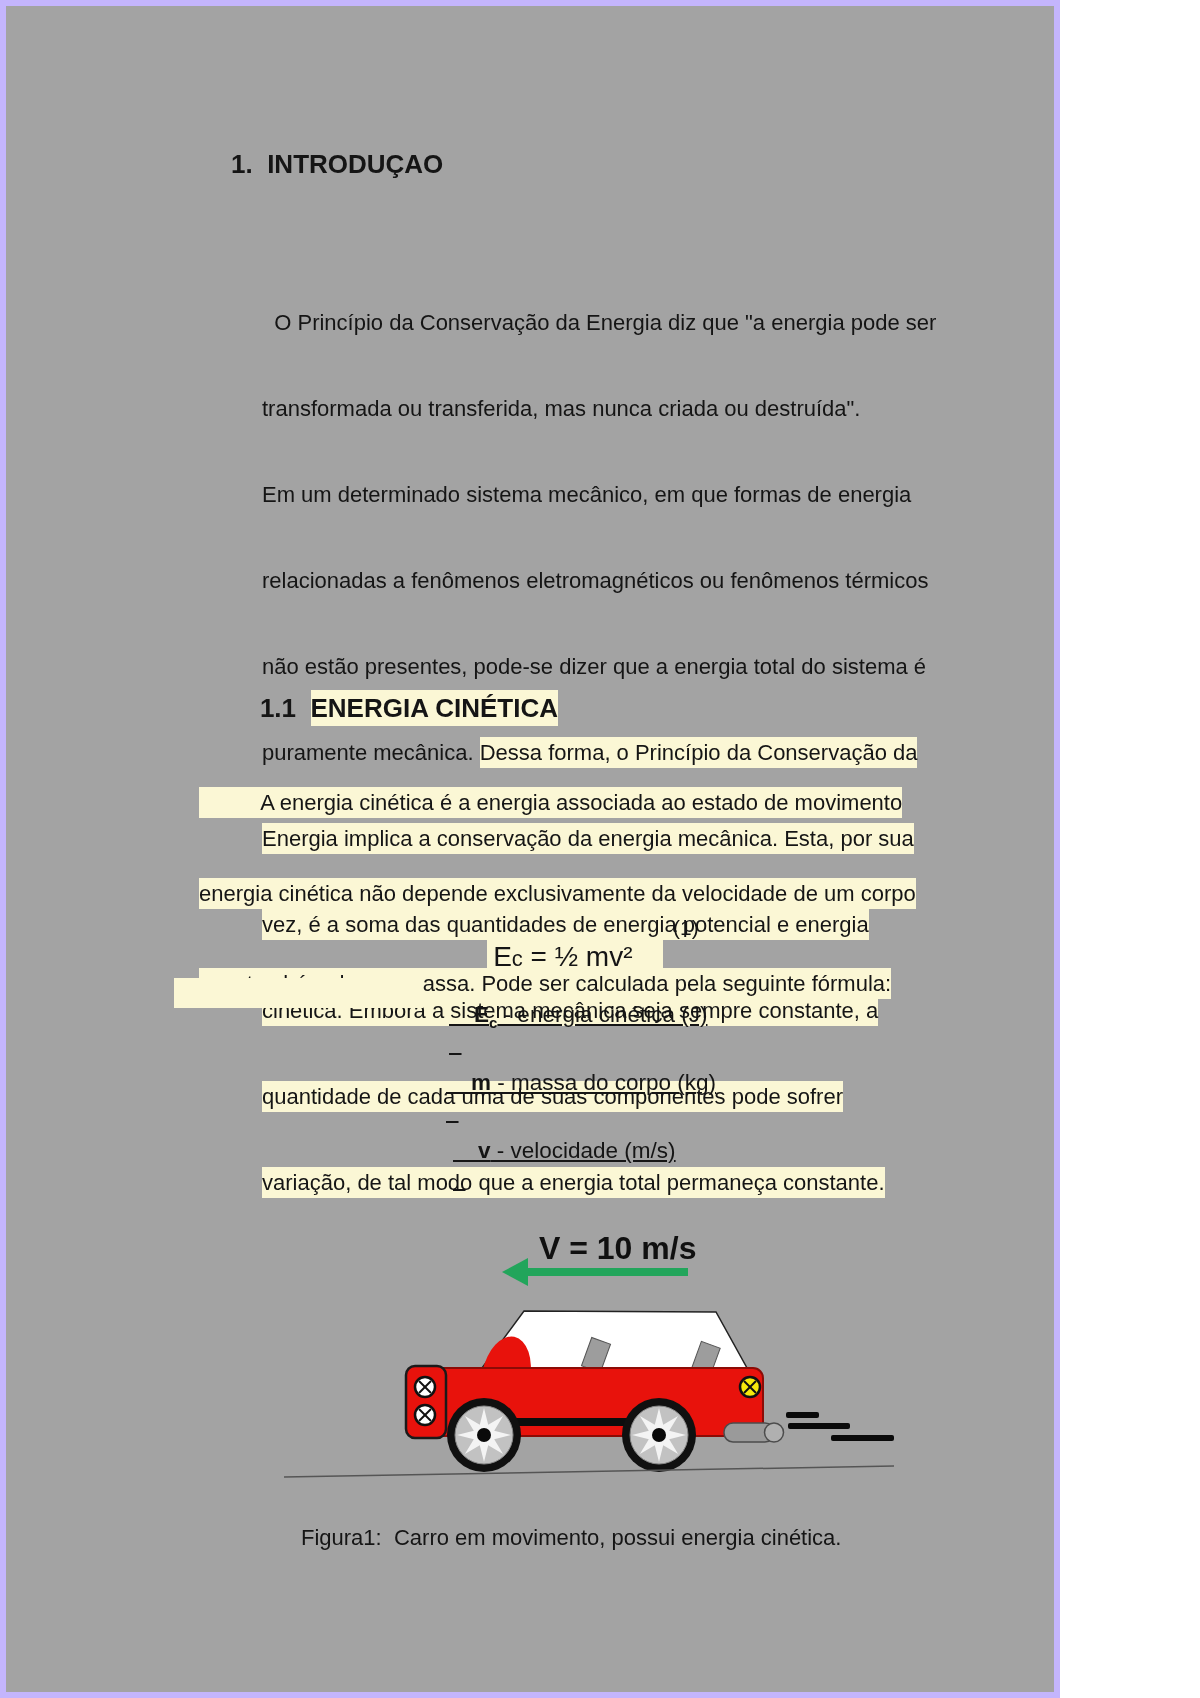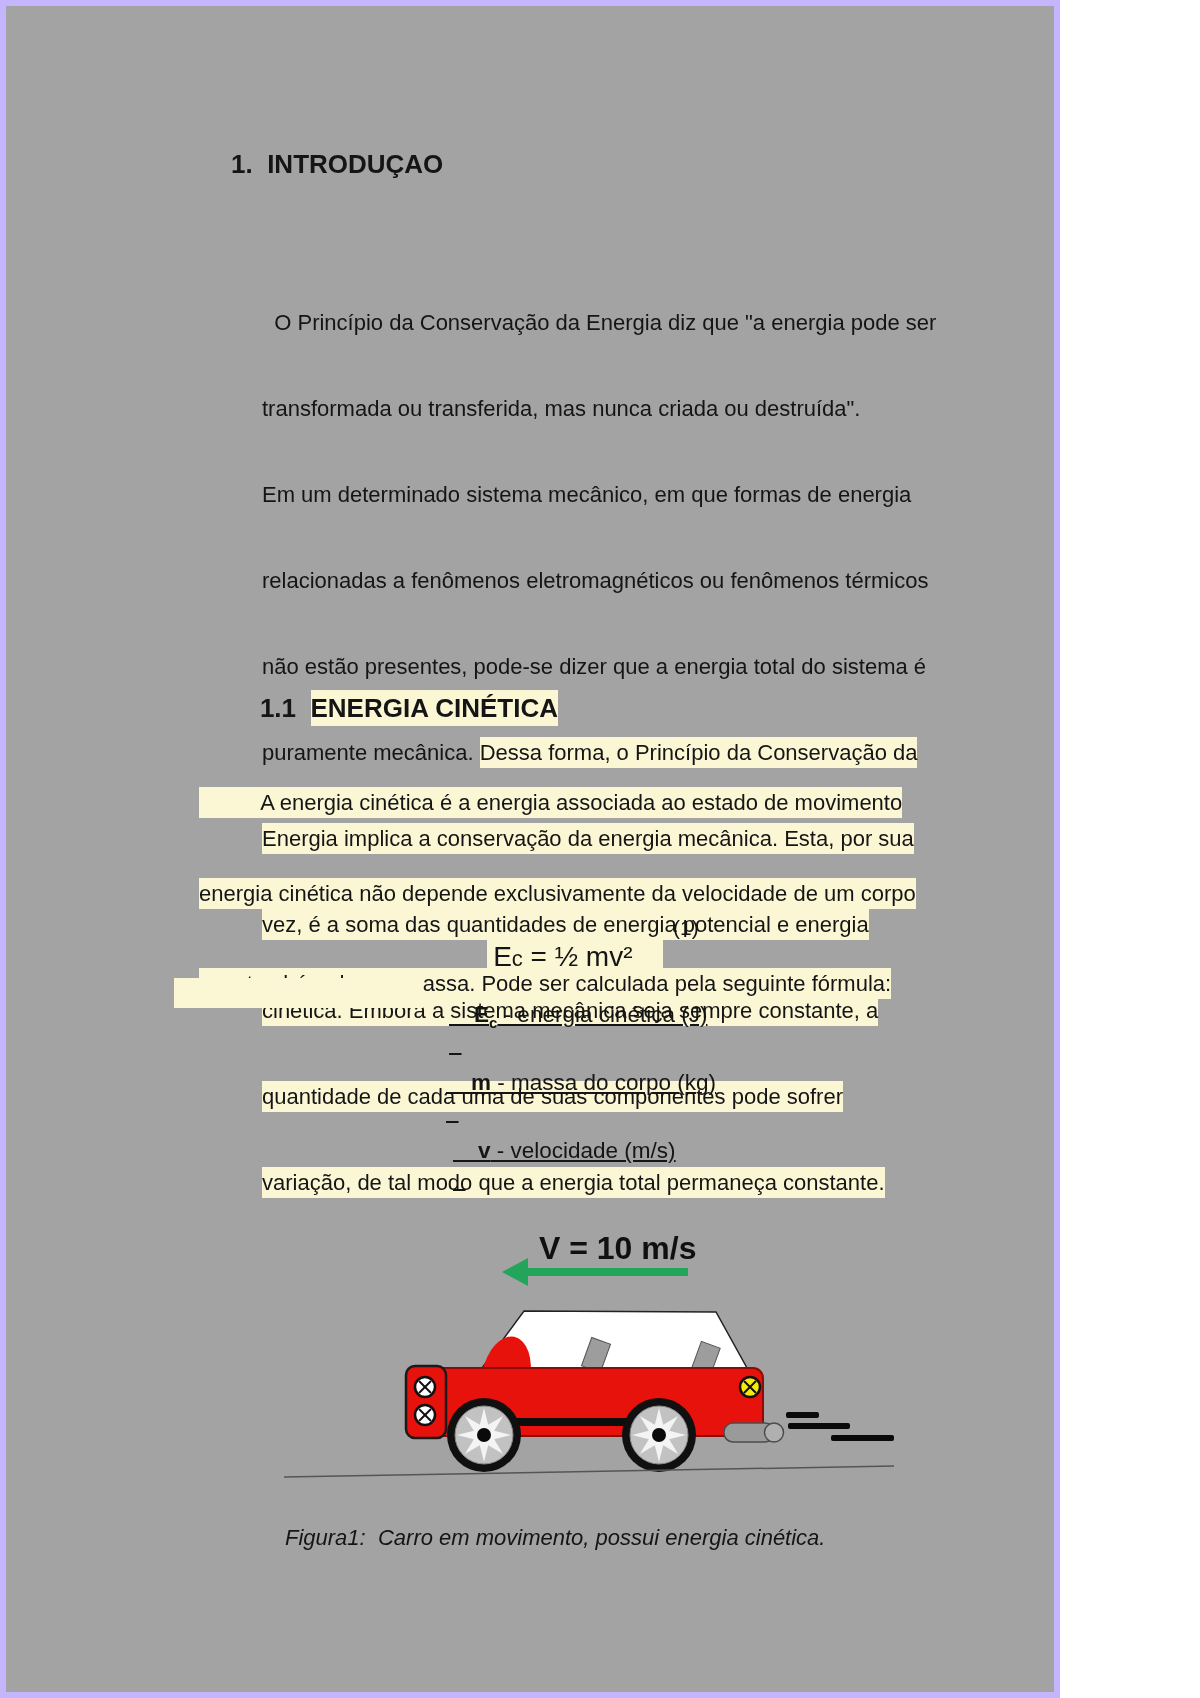--- a/index.html
+++ b/index.html
@@ -136,15 +136,15 @@
 
     <g>
       <rect x="510" y="286" width="33" height="6" rx="2" fill="#0a0a0a"></rect>
       <rect x="512" y="297" width="62" height="6" rx="2" fill="#0a0a0a"></rect>
       <rect x="555" y="309" width="63" height="6" rx="2" fill="#0a0a0a"></rect>
     </g>
 
     <line x1="8" y1="351" x2="618" y2="340" stroke="#555" stroke-width="1.5"></line>
   </svg>
 
-  <div class="abs caption" style="left:279px;top:1519px;font-style:italic;">Figura1:  Carro em movimento, possui energia cinética.</div>
+  <div class="abs caption" style="left:295px;top:1519px;">Figura1:  Carro em movimento, possui energia cinética.</div>
 
 </div>
 
 </body></html>

